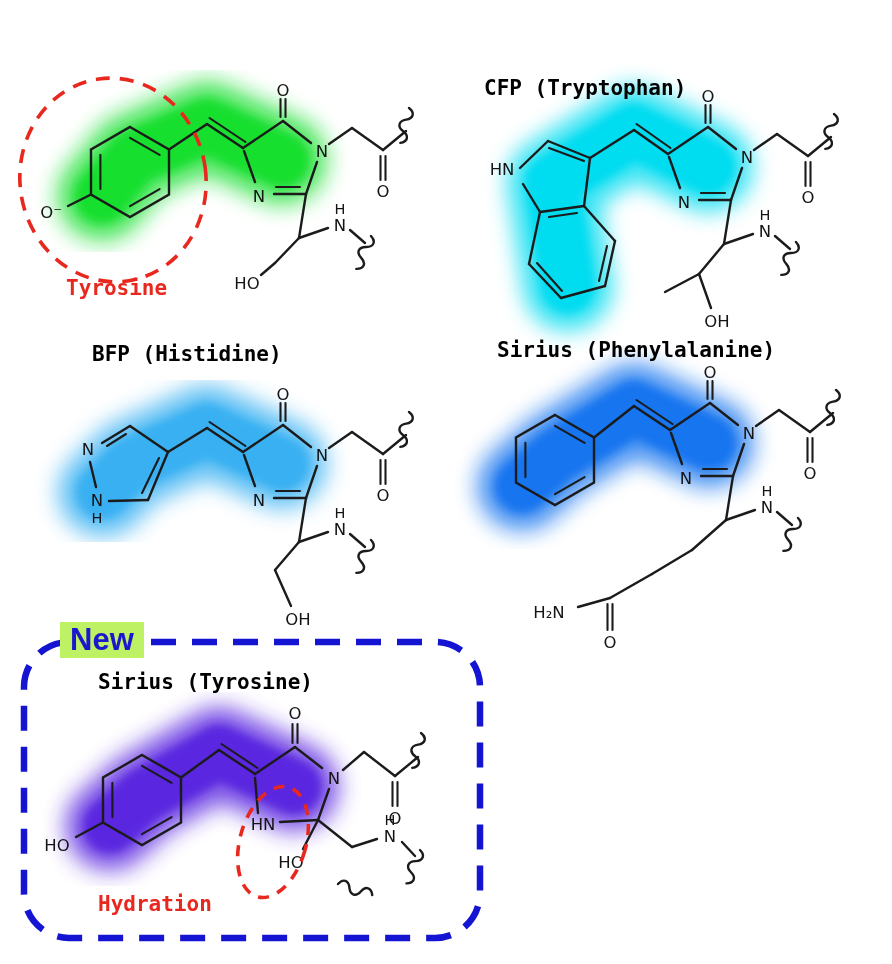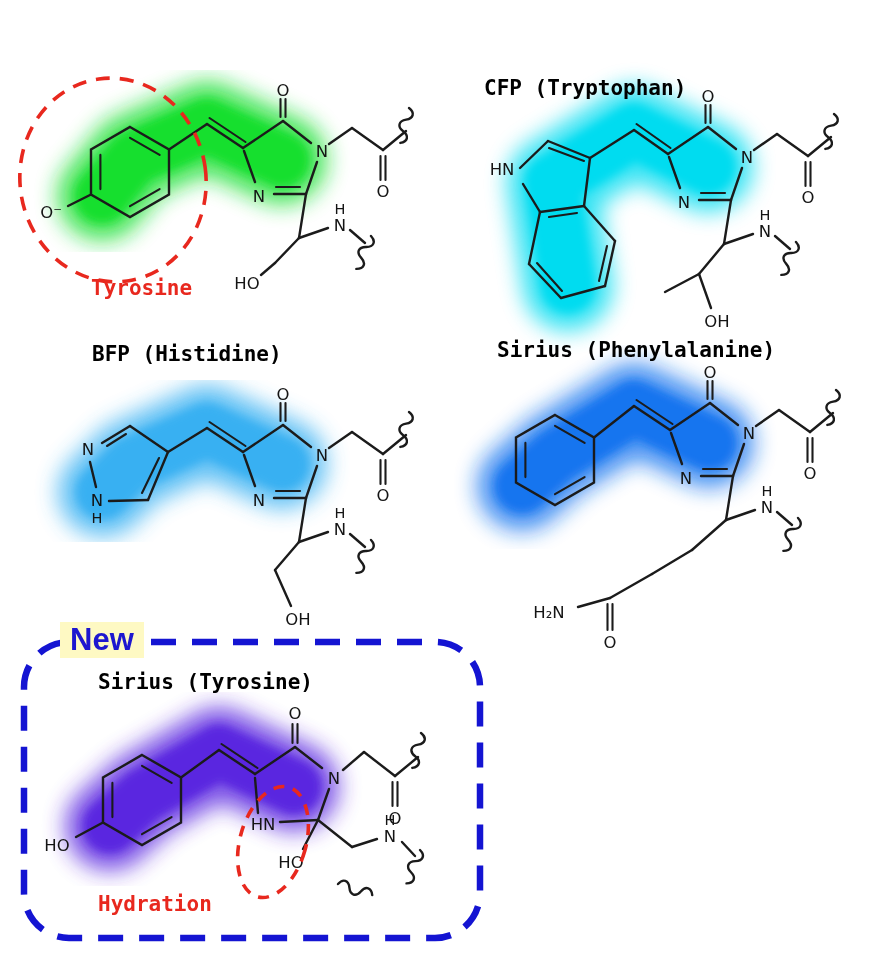--- a/index.html
+++ b/index.html
@@ -14,21 +14,21 @@
               opacity:.78;filter:url(#fBig);}
   .glow-inner{fill:none;stroke-width:54;stroke-linecap:round;stroke-linejoin:round;
               opacity:1;filter:url(#fSm);}
   .annot{fill:none;stroke-width:3.6;}
   .box{fill:none;stroke-width:6.5;}
   .title{position:absolute;font-family:"DejaVu Sans Mono",monospace;font-weight:bold;
          font-size:21px;color:#000;white-space:nowrap;z-index:5;}
   .red-label{position:absolute;font-family:"DejaVu Sans Mono",monospace;font-weight:bold;
          font-size:21px;color:#e8281e;white-space:nowrap;z-index:5;}
   .new-label{position:absolute;font-family:"Liberation Sans","DejaVu Sans",sans-serif;
-         font-weight:700;font-size:31px;color:#1d16cf;background:#fef9c3;padding:0 10px;
+         font-weight:700;font-size:31px;color:#1d16cf;background:#bef264;padding:0 10px;
          z-index:6;white-space:nowrap;}
 </style>
 </head>
 <body>
 
 <div id="canvas">
 
 <svg width="892" height="964" viewBox="0 0 892 964">
   <defs>
     <filter id="fBig" x="-80%" y="-80%" width="260%" height="260%">
@@ -217,18 +217,18 @@
   </g>
 
   <rect class="box" x="24" y="642" width="456" height="296" rx="45" stroke-dasharray="25 16" stroke="#1414d2"></rect>
 </svg>
 
 <div class="title" style="left:484px;top:36px;margin-top:40px;">CFP (Tryptophan)</div>
 <div class="title" style="left:92px;top:342px;">BFP (Histidine)</div>
 <div class="title" style="left:497px;top:338px;">Sirius (Phenylalanine)</div>
 <div class="title" style="left:98px;top:670px;">Sirius (Tyrosine)</div>
 
-<div class="red-label" style="left:66px;top:276px;margin-left:25px;">Tyrosine</div>
+<div class="red-label" style="left:66px;top:276px;">Tyrosine</div>
 <div class="red-label" style="left:98px;top:892px;text-align:center;">Hydration</div>
 
 <div class="new-label" style="left:60px;top:622px;">New</div>
 
 </div>
 
 </body></html>

